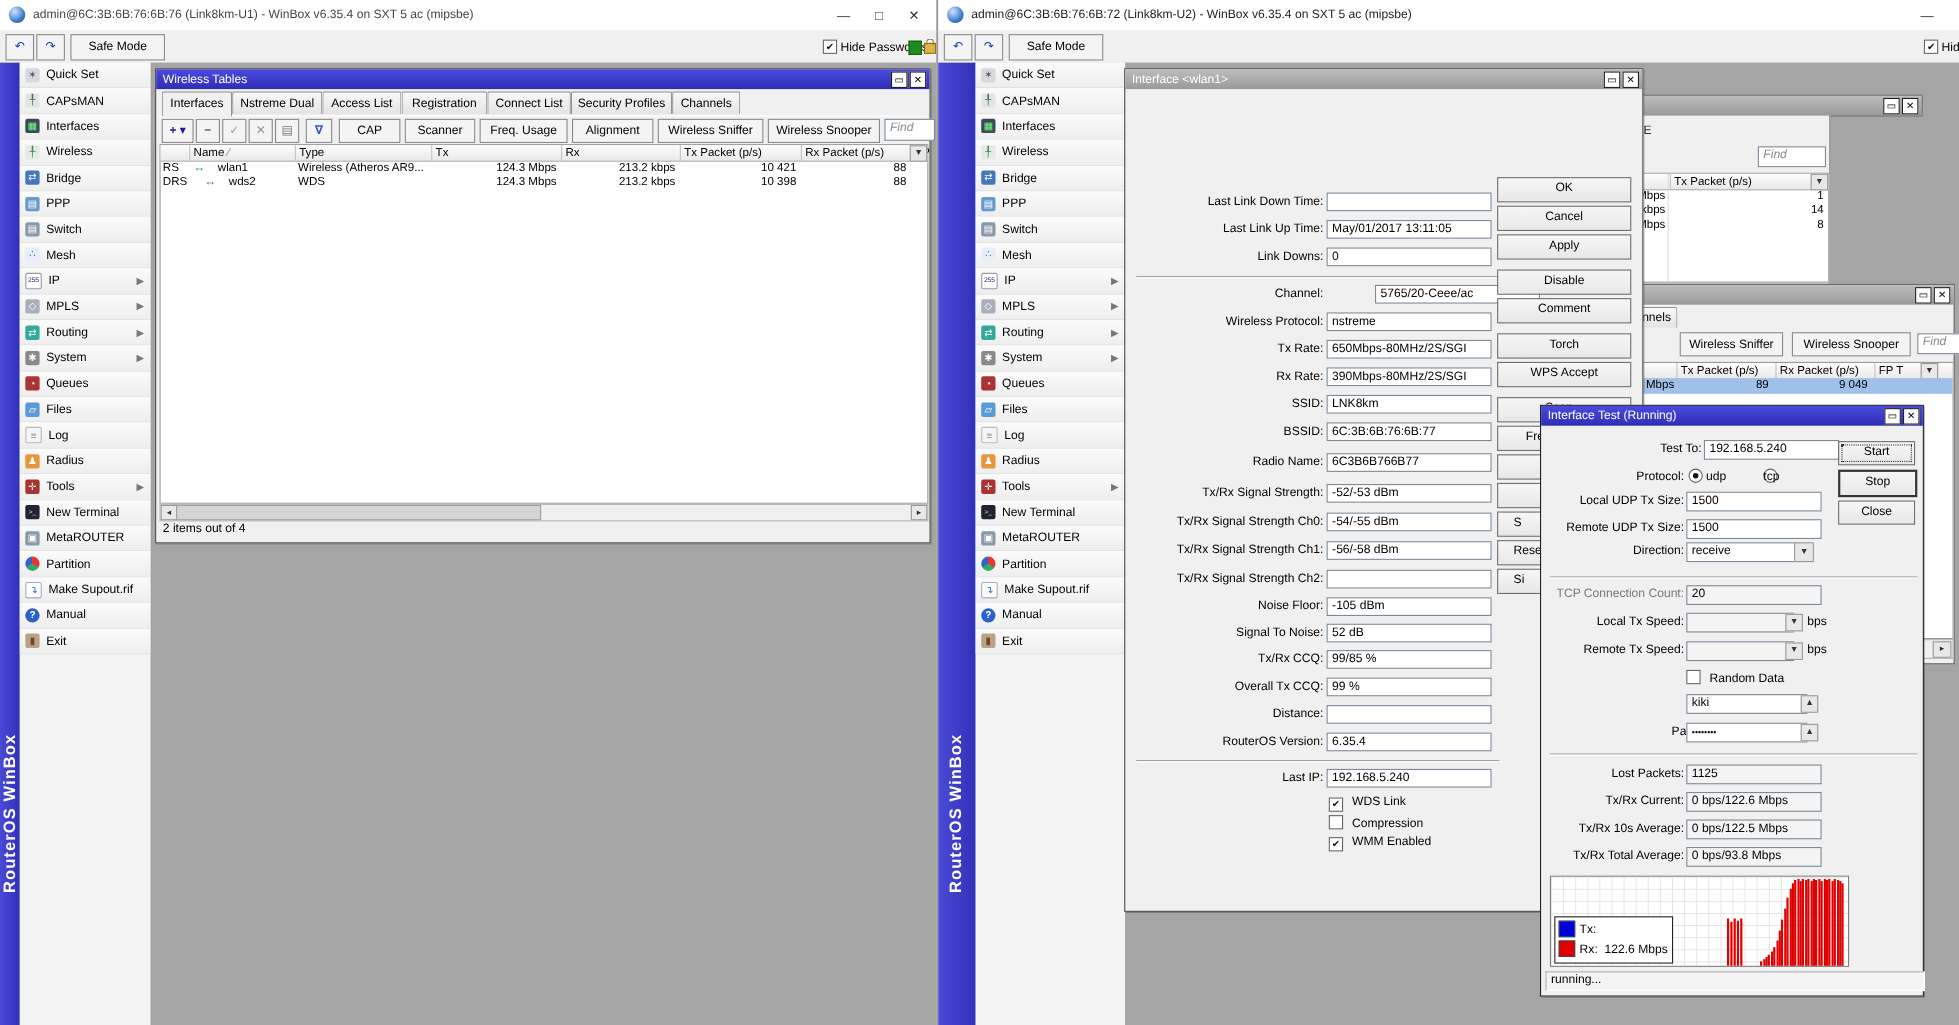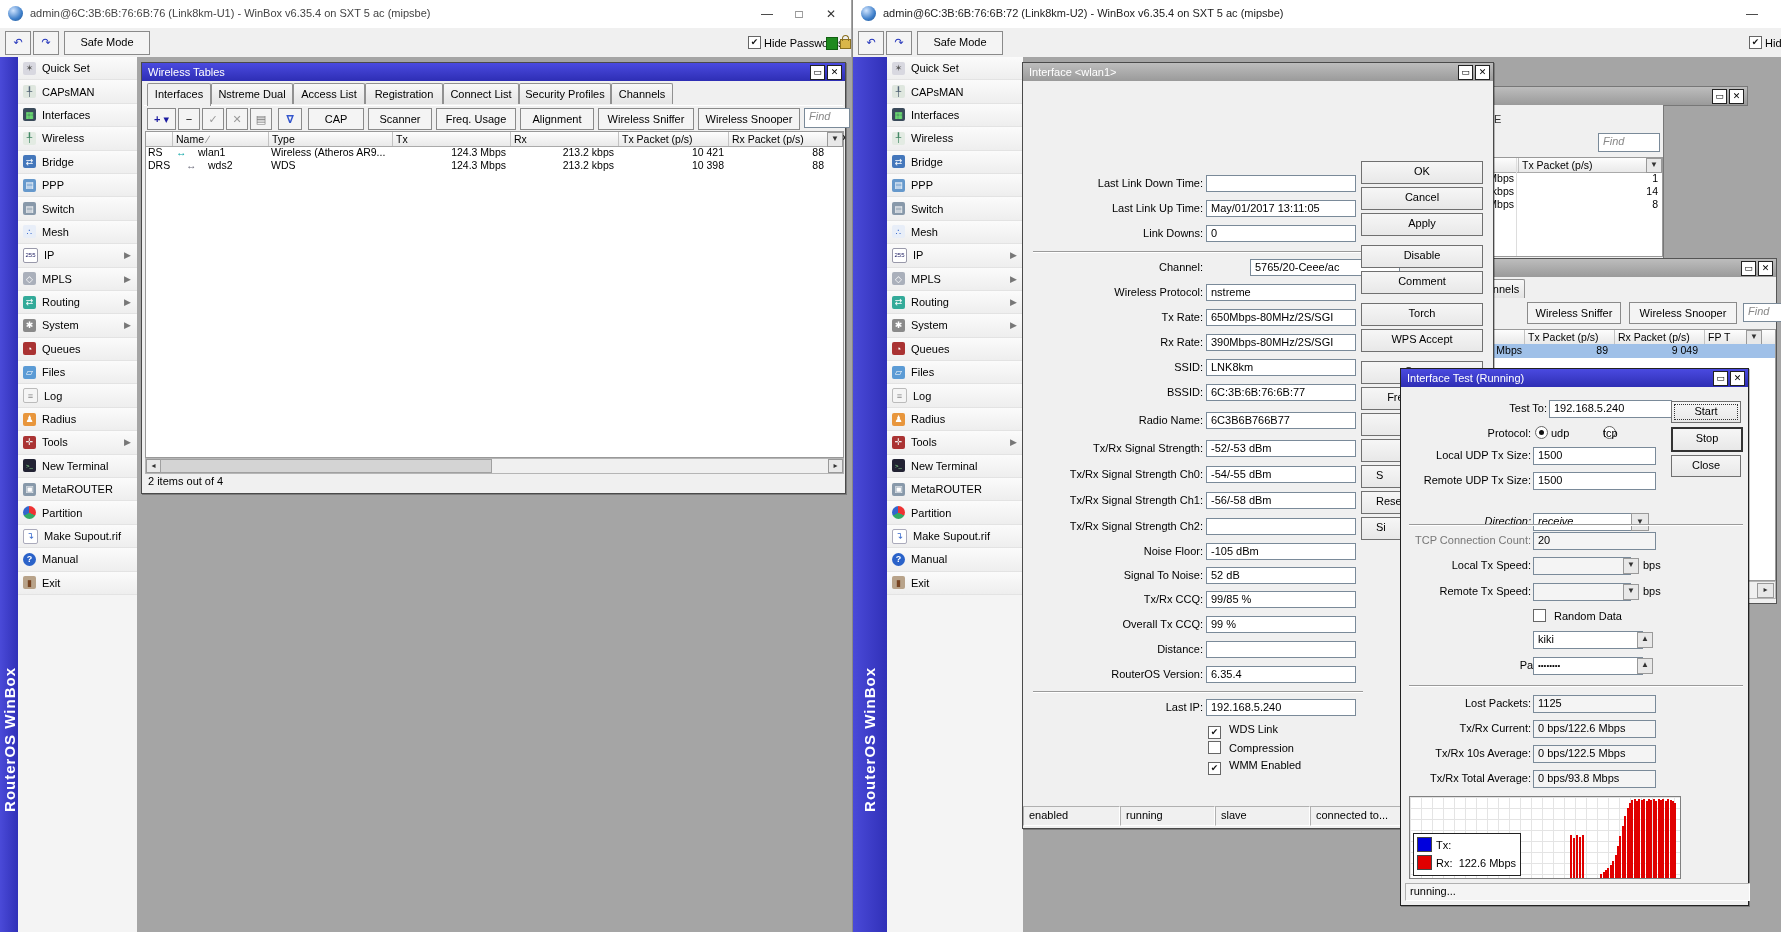--- a/index.html
+++ b/index.html
@@ -562,27 +562,20 @@
         <div class="abs btn" style="left: 0px; top: 266px; width: 120px; height: 21px;">WPS Accept</div>
         <div class="abs btn" style="left: 0px; top: 298px; width: 120px; height: 21px;">Scan...</div>
         <div class="abs btn" style="left: 0px; top: 324px; width: 120px; height: 21px;">Freq. Usage...</div>
         <div class="abs btn" style="left: 0px; top: 350px; width: 120px; height: 21px;">Align...</div>
         <div class="abs btn" style="left: 0px; top: 376px; width: 120px; height: 21px; text-align: left; padding-left: 14px;"></div>
         <div class="abs btn" style="left: 0px; top: 402px; width: 120px; height: 21px; text-align: left; padding-left: 14px;">S</div>
         <div class="abs btn" style="left: 0px; top: 428px; width: 120px; height: 21px; text-align: left; padding-left: 14px;">Rese</div>
         <div class="abs btn" style="left: 0px; top: 454px; width: 120px; height: 21px; text-align: left; padding-left: 14px;">Si</div>
       </div>
 
-    <div class="abs" style="left:0;top:743px;width:470px;height:20px;display:flex;">
-      <div class="statuscell" style="width:90px;">enabled</div>
-      <div class="statuscell" style="width:88px;">running</div>
-      <div class="statuscell" style="width:88px;">slave</div>
-      <div class="statuscell" style="width:93px;">connected to...</div>
-      <div class="statuscell" style="flex:1;"></div>
-    </div>
   </div>
 
   <div class="abs dlg" style="left:1400px;top:368px;width:347px;height:536px;border-color:#222;">
     <div class="dtitle active">
       <span>Interface Test (Running)</span>
       <span class="dctl">
           <span class="dbox">▭</span>
           <span class="dbox">✕</span>
         </span>
     </div>
@@ -599,21 +592,21 @@
       <span class="abs" style="left:202px;top:2px;">tcp</span>
     </div>
     <div class="abs" style="left:0;top:78px;width:260px;height:18px;">
       <span class="flabel" style="right:130px;">Local UDP Tx Size:</span>
       <div class="abs inp" style="left:132px;top:0;width:113px;height:16px;">1500</div>
     </div>
     <div class="abs" style="left:0;top:103px;width:260px;height:18px;">
       <span class="flabel" style="right:130px;">Remote UDP Tx Size:</span>
       <div class="abs inp" style="left:132px;top:0;width:113px;height:16px;">1500</div>
     </div>
-    <div class="abs" style="left:0;top:144px;width:260px;height:18px;font-style:italic;">
+    <div class="abs" style="left:0;top:124px;width:260px;height:18px;">
       <span class="flabel" style="right:130px;">Direction:</span>
       <div class="abs inp" style="left:132px;top:0;width:96px;height:16px;">receive</div>
       <div class="abs sarr" style="left:230px;top:0;width:16px;height:16px;line-height:15px;">▼</div>
     </div>
     <div class="abs sep" style="left:8px;top:155px;width:334px;"></div>
     <div class="abs" style="left:0;top:163px;width:260px;height:18px;color:#777;">
       <span class="flabel" style="right:130px;">TCP Connection Count:</span>
       <div class="abs inp dis" style="left:132px;top:0;width:113px;height:16px;color:#000;">20</div>
     </div>
     <div class="abs" style="left:0;top:188px;width:300px;height:18px;">

